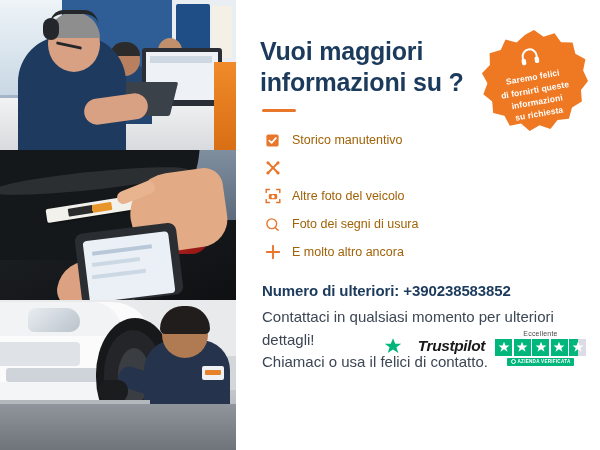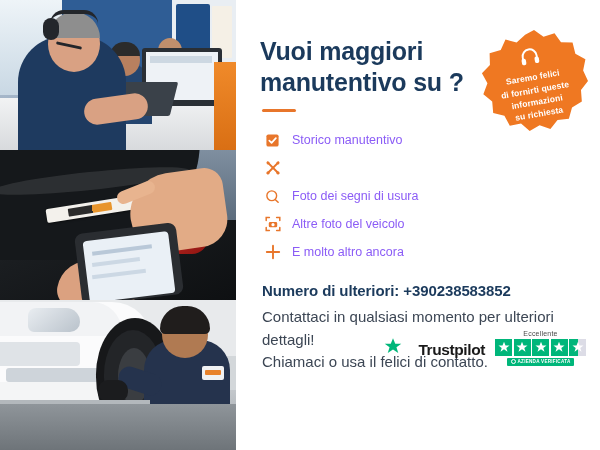--- a/index.html
+++ b/index.html
@@ -158,21 +158,21 @@
     height: 28px;
   }
   .feature-icon {
     width: 17px; height: 17px;
     display: flex; align-items: center; justify-content: center;
     flex: 0 0 17px;
     color: #e8762b;
   }
   .feature-label {
     font-size: 12.5px;
-    color: #8b5cf6;
+    color: #a16207;
     font-weight: 400;
   }
 
   
   .phone {
     margin: 16px 0 0 2px;
     font-size: 15px;
     font-weight: 700;
     color: #1b3a5c;
     letter-spacing: -0.1px;
@@ -183,21 +183,21 @@
     line-height: 1.5;
     color: #3c4654;
   }
 
   
   .trustpilot {
     position: absolute;
     right: 14px; bottom: 30px;
     display: flex; align-items: center; gap: 10px;
   }
-  .tp-brand { display: flex; align-items: flex-end; gap: 16px; }
+  .tp-brand { display: flex; align-items: flex-start; gap: 16px; font-style: italic; }
   .tp-wordmark {
     font-size: 15.5px; font-weight: 700;
     color: #191919; letter-spacing: -0.4px;
   }
   .tp-rating { display: flex; flex-direction: column; align-items: center; gap: 2px; }
   .tp-excellent {
     font-size: 7px; color: #4a4a4a; letter-spacing: .2px;
   }
   .tp-stars { display: flex; gap: 1.5px; }
   .tp-star {
@@ -291,21 +291,21 @@
       <div class="p3-liftpad"></div>
       <div class="p3-lift"></div>
     </div>
 
   </div>
 
   <div class="content">
 
     <h1 class="headline">
       <span>Vuoi maggiori</span><br>
-      <span>manutentivo su ?</span>
+      <span>informazioni su ?</span>
     </h1>
 
     <div class="rule"></div>
 
     <div class="badge">
       <div class="badge-star"></div>
       <div class="badge-inner">
         <span class="badge-headset">
           <svg width="21" height="18" viewBox="0 0 24 20" fill="none">
             <path d="M4 13 V10 a8 8 0 0 1 16 0 v3" stroke="#ffffff" stroke-width="2.2" stroke-linecap="round"></path>
@@ -342,40 +342,40 @@
             <circle cx="3.1" cy="2.9" r="1.5" fill="#e8762b"></circle>
             <circle cx="12.9" cy="2.9" r="1.5" fill="#e8762b"></circle>
             <circle cx="3.1" cy="12.8" r="1.6" fill="#e8762b"></circle>
             <circle cx="12.9" cy="12.8" r="1.6" fill="#e8762b"></circle>
           </svg>
         </span>
       </li>
 
       <li class="feature">
         <span class="feature-icon">
-          <svg width="15" height="15" viewBox="0 0 16 16">
-            <circle cx="7.2" cy="7.2" r="5.2" stroke="#e8762b" stroke-width="1.5" fill="none"></circle>
-            <path d="M11.1 11.4 L14 14.2" stroke="#e8762b" stroke-width="1.6" stroke-linecap="round"></path>
-          </svg>
-        </span>
-        <span class="feature-label">Foto dei segni di usura</span>
-      </li>
-
-      <li class="feature">
-        <span class="feature-icon">
           <svg width="16" height="16" viewBox="0 0 16 16">
             <path d="M1.2 4.6 V1.6 H4.4" stroke="#e8762b" stroke-width="1.5" fill="none" stroke-linecap="round"></path>
             <path d="M11.6 1.6 H14.8 V4.6" stroke="#e8762b" stroke-width="1.5" fill="none" stroke-linecap="round"></path>
             <path d="M14.8 11.4 V14.4 H11.6" stroke="#e8762b" stroke-width="1.5" fill="none" stroke-linecap="round"></path>
             <path d="M4.4 14.4 H1.2 V11.4" stroke="#e8762b" stroke-width="1.5" fill="none" stroke-linecap="round"></path>
             <rect x="3.8" y="6.1" width="8.4" height="5.2" rx="1.4" fill="#e8762b"></rect>
             <circle cx="8" cy="8.7" r="1.6" fill="#ffffff"></circle>
           </svg>
         </span>
         <span class="feature-label">Altre foto del veicolo</span>
+      </li>
+
+      <li class="feature">
+        <span class="feature-icon">
+          <svg width="15" height="15" viewBox="0 0 16 16">
+            <circle cx="7.2" cy="7.2" r="5.2" stroke="#e8762b" stroke-width="1.5" fill="none"></circle>
+            <path d="M11.1 11.4 L14 14.2" stroke="#e8762b" stroke-width="1.6" stroke-linecap="round"></path>
+          </svg>
+        </span>
+        <span class="feature-label">Foto dei segni di usura</span>
       </li>
 
       <li class="feature">
         <span class="feature-icon">
           <svg width="16" height="16" viewBox="0 0 16 16">
             <path d="M8 1.8 V14.2" stroke="#e8762b" stroke-width="1.9" stroke-linecap="round"></path>
             <path d="M1.8 8 H14.2" stroke="#e8762b" stroke-width="1.9" stroke-linecap="round"></path>
           </svg>
         </span>
         <span class="feature-label">E molto altro ancora</span>

